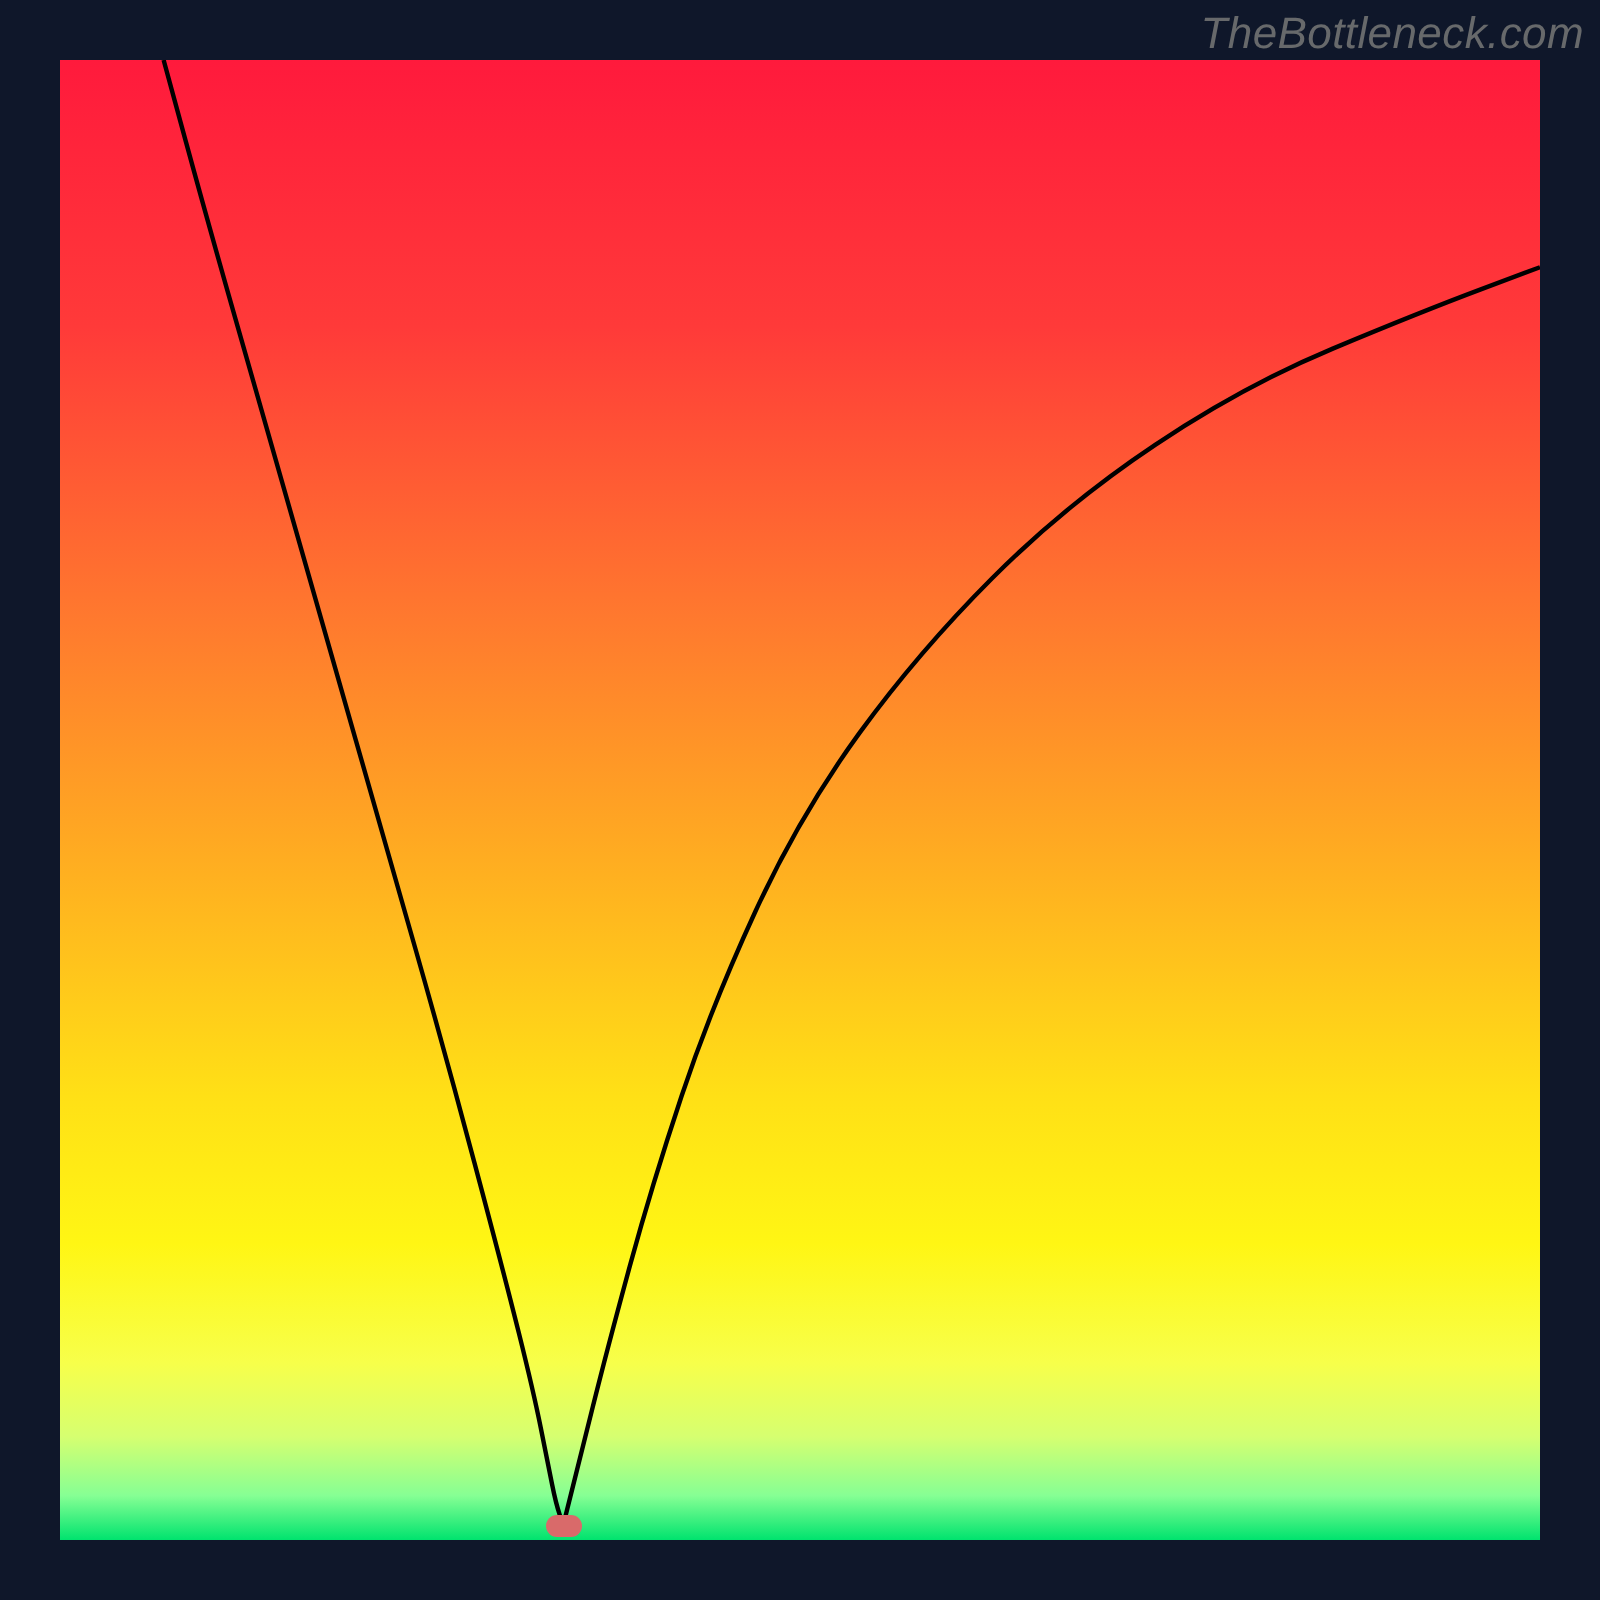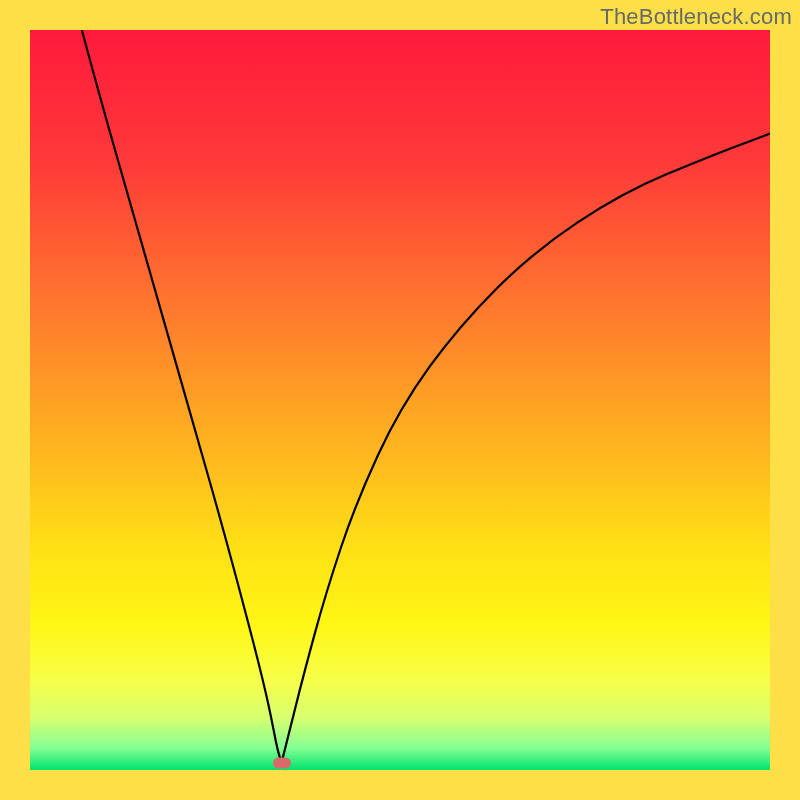--- a/index.html
+++ b/index.html
@@ -7,21 +7,22 @@
     padding: 0;
     width: 800px;
     height: 800px;
     background: #000;
     overflow: hidden;
     font-family: Arial, Helvetica, sans-serif;
   }
   .frame {
     position: absolute;
     inset: 0;
-    background: #fde047;
+    background: #0f172a;
+    font-style: italic;
   }
   .plot-area {
     position: absolute;
     left: 30px;
     top: 30px;
     width: 740px;
     height: 740px;
     overflow: hidden;
   }
   .gradient {

